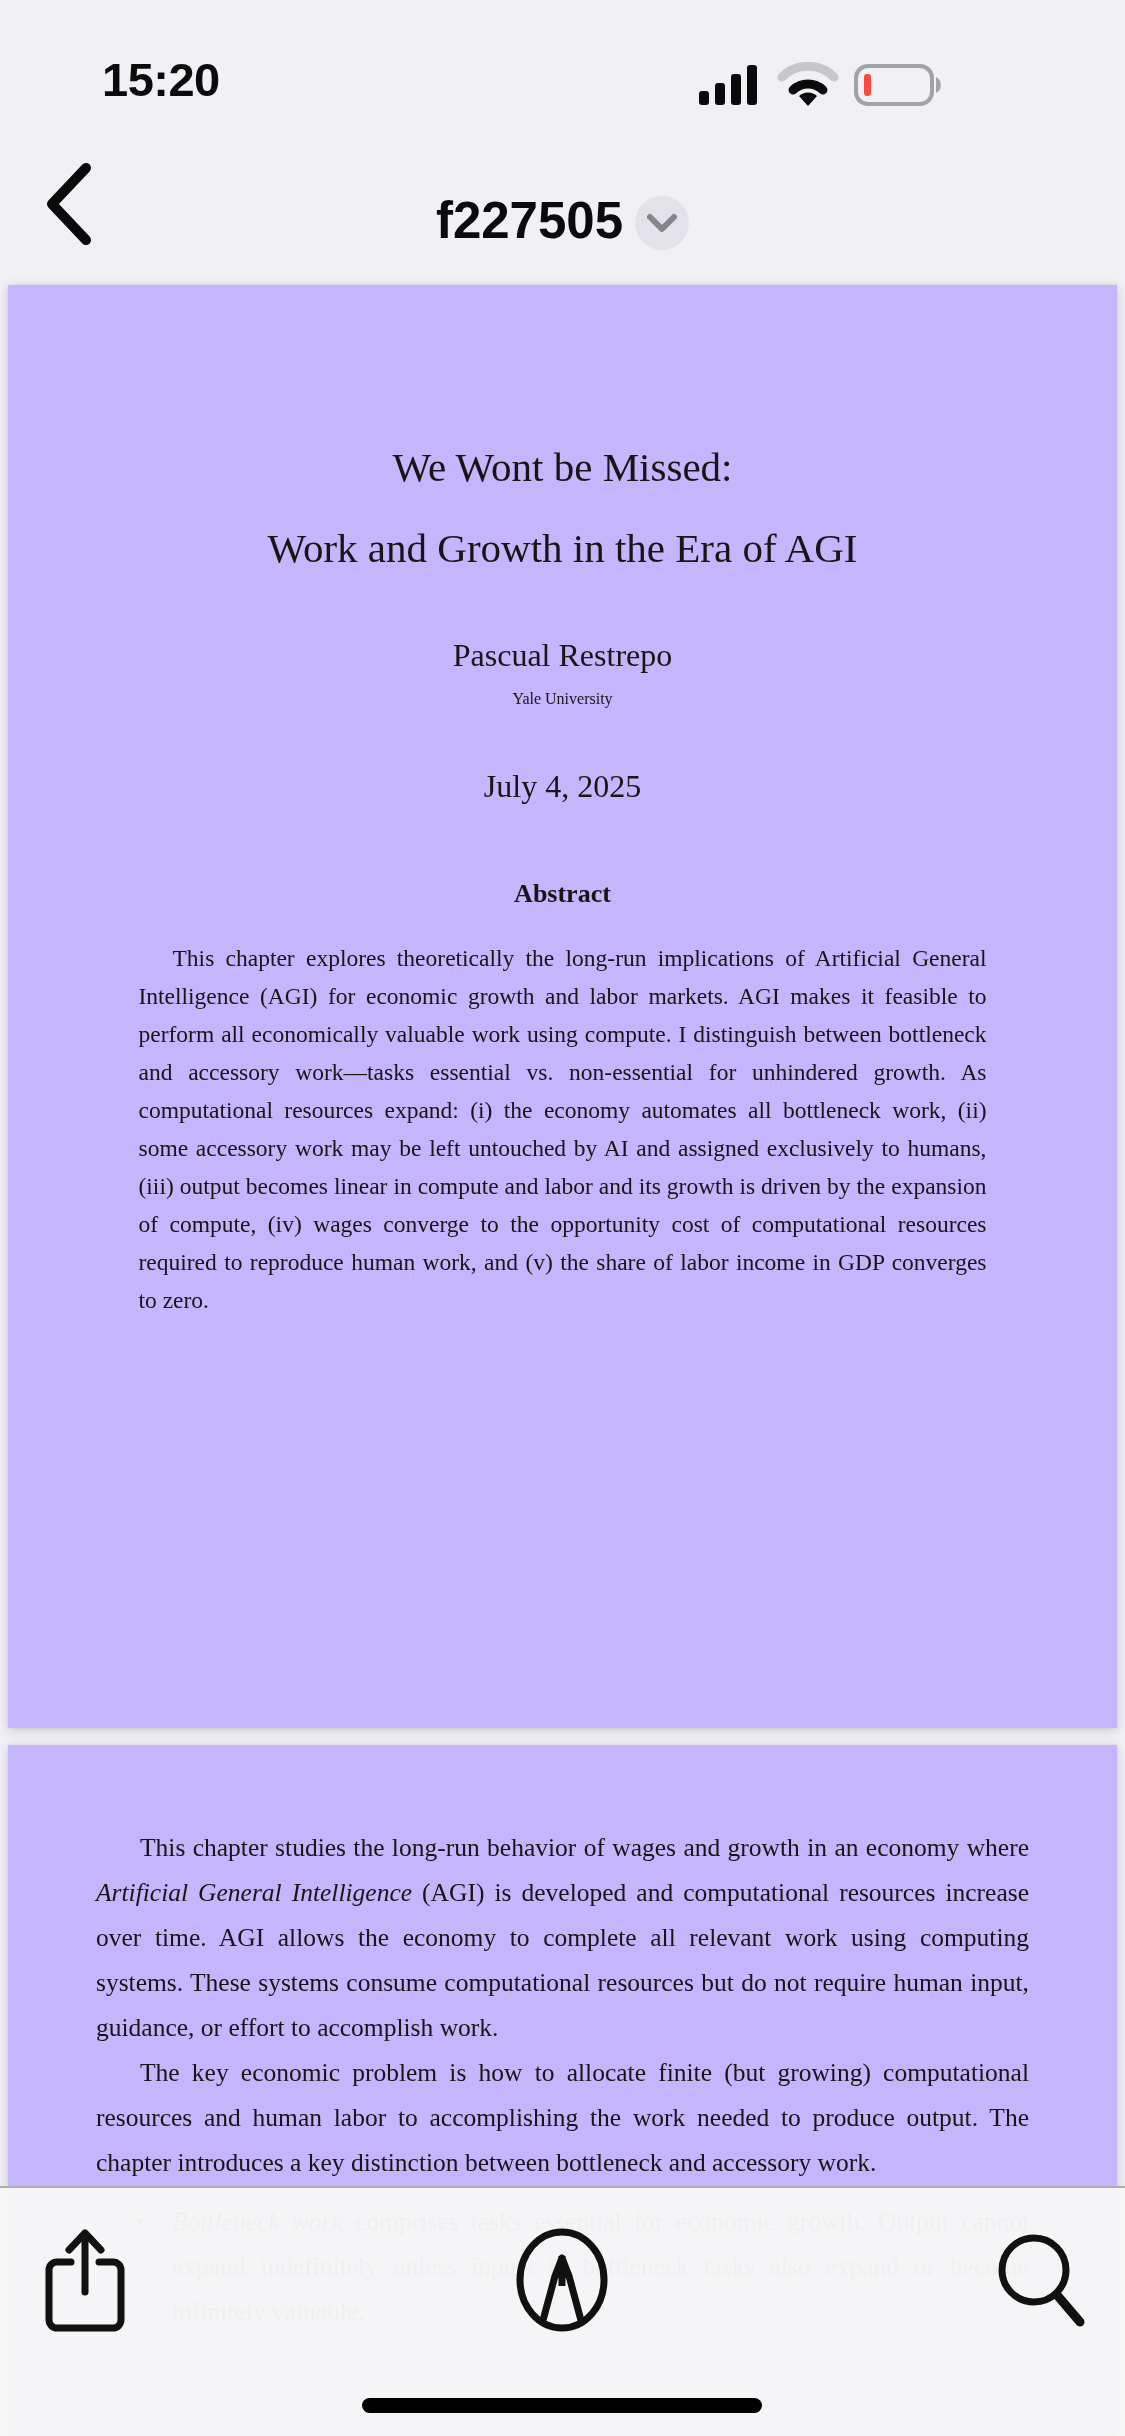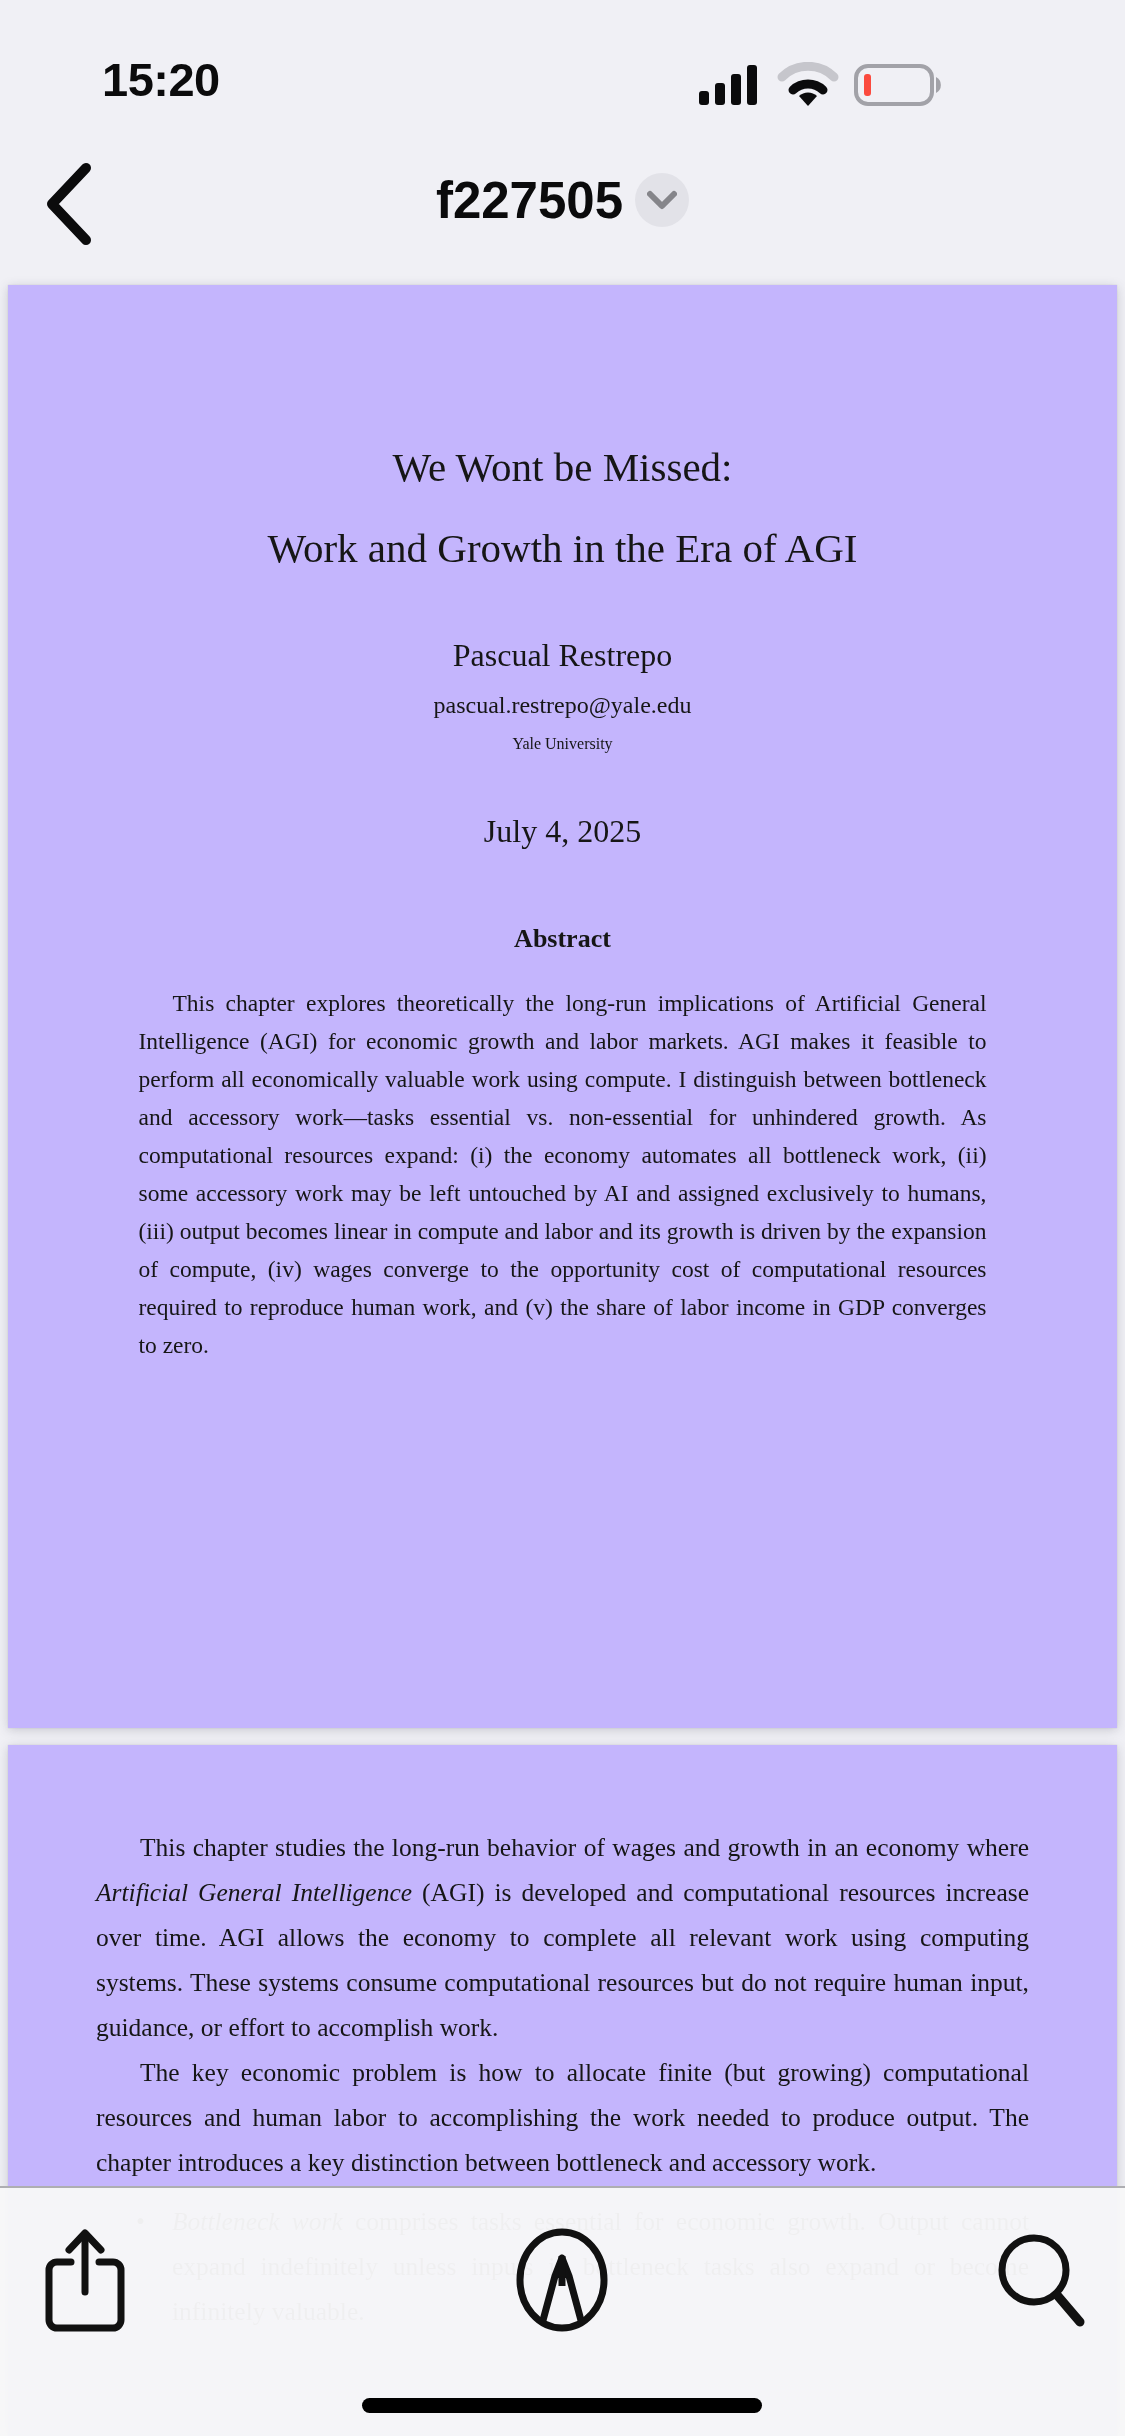--- a/index.html
+++ b/index.html
@@ -20,22 +20,22 @@
   }
   .status-icons { position: absolute; right: 48px; top: 62px; display: flex; align-items: center; gap: 14px; }
 
   
   .nav-bar { position: absolute; top: 130px; left: 0; width: 1125px; height: 150px; }
   .back-btn {
     position: absolute; left: 28px; top: 30px; width: 80px; height: 90px;
     background: none; border: none; cursor: pointer; padding: 0;
   }
   .nav-title-group {
-    position: absolute; left: 0; right: 0; top: 30px; height: 80px;
-    display: flex; align-items: center; justify-content: center; gap: 12px; cursor: pointer;
+    position: absolute; left: 0; right: 0; top: 40px; height: 80px;
+    display: flex; align-items: flex-end; justify-content: center; gap: 12px; cursor: pointer;
   }
   .nav-title { font-size: 51px; font-weight: 700; color: #0b0b0c; }
   .dd-circle {
     width: 54px; height: 54px; border-radius: 50%; background: #e2e2e8;
     display: flex; align-items: center; justify-content: center;
   }
 
   
   .page {
     position: absolute; left: 8px; width: 1109px; background: #c4b5fd;
@@ -133,21 +133,20 @@
       </svg>
     </span>
   </div>
 </div>
 
 <div class="page page-1">
   <div class="p1-content">
     <div class="paper-title">We Wont be Missed:</div>
     <div class="paper-title">Work and Growth in the Era of AGI</div>
     <div class="author">Pascual Restrepo</div>
-    <div class="email">pascual.restrepo@yale.edu</div>
     <div class="affiliation">Yale University</div>
     <div class="date">July 4, 2025</div>
     <div class="abstract-heading">Abstract</div>
     <p class="abstract-text">This chapter explores theoretically the long-run implications of Artificial General Intelligence (AGI) for economic growth and labor markets. AGI makes it feasible to perform all economically valuable work using compute. I distinguish between bottleneck and accessory work—tasks essential vs. non-essential for unhindered growth. As computational resources expand: (i) the economy automates all bottleneck work, (ii) some accessory work may be left untouched by AI and assigned exclusively to humans, (iii) output becomes linear in compute and labor and its growth is driven by the expansion of compute, (iv) wages converge to the opportunity cost of computational resources required to reproduce human work, and (v) the share of labor income in GDP converges to zero.</p>
   </div>
 </div>
 
 <div class="page page-2">
   <div class="p2-content">
     <p><span>This chapter studies the long-run behavior of wages and growth in an economy where </span><span class="it">Artificial General Intelligence</span><span> (AGI) is developed and computational resources increase over time. AGI allows the economy to complete all relevant work using computing systems. These systems consume computational resources but do not require human input, guidance, or effort to accomplish work.</span></p>

